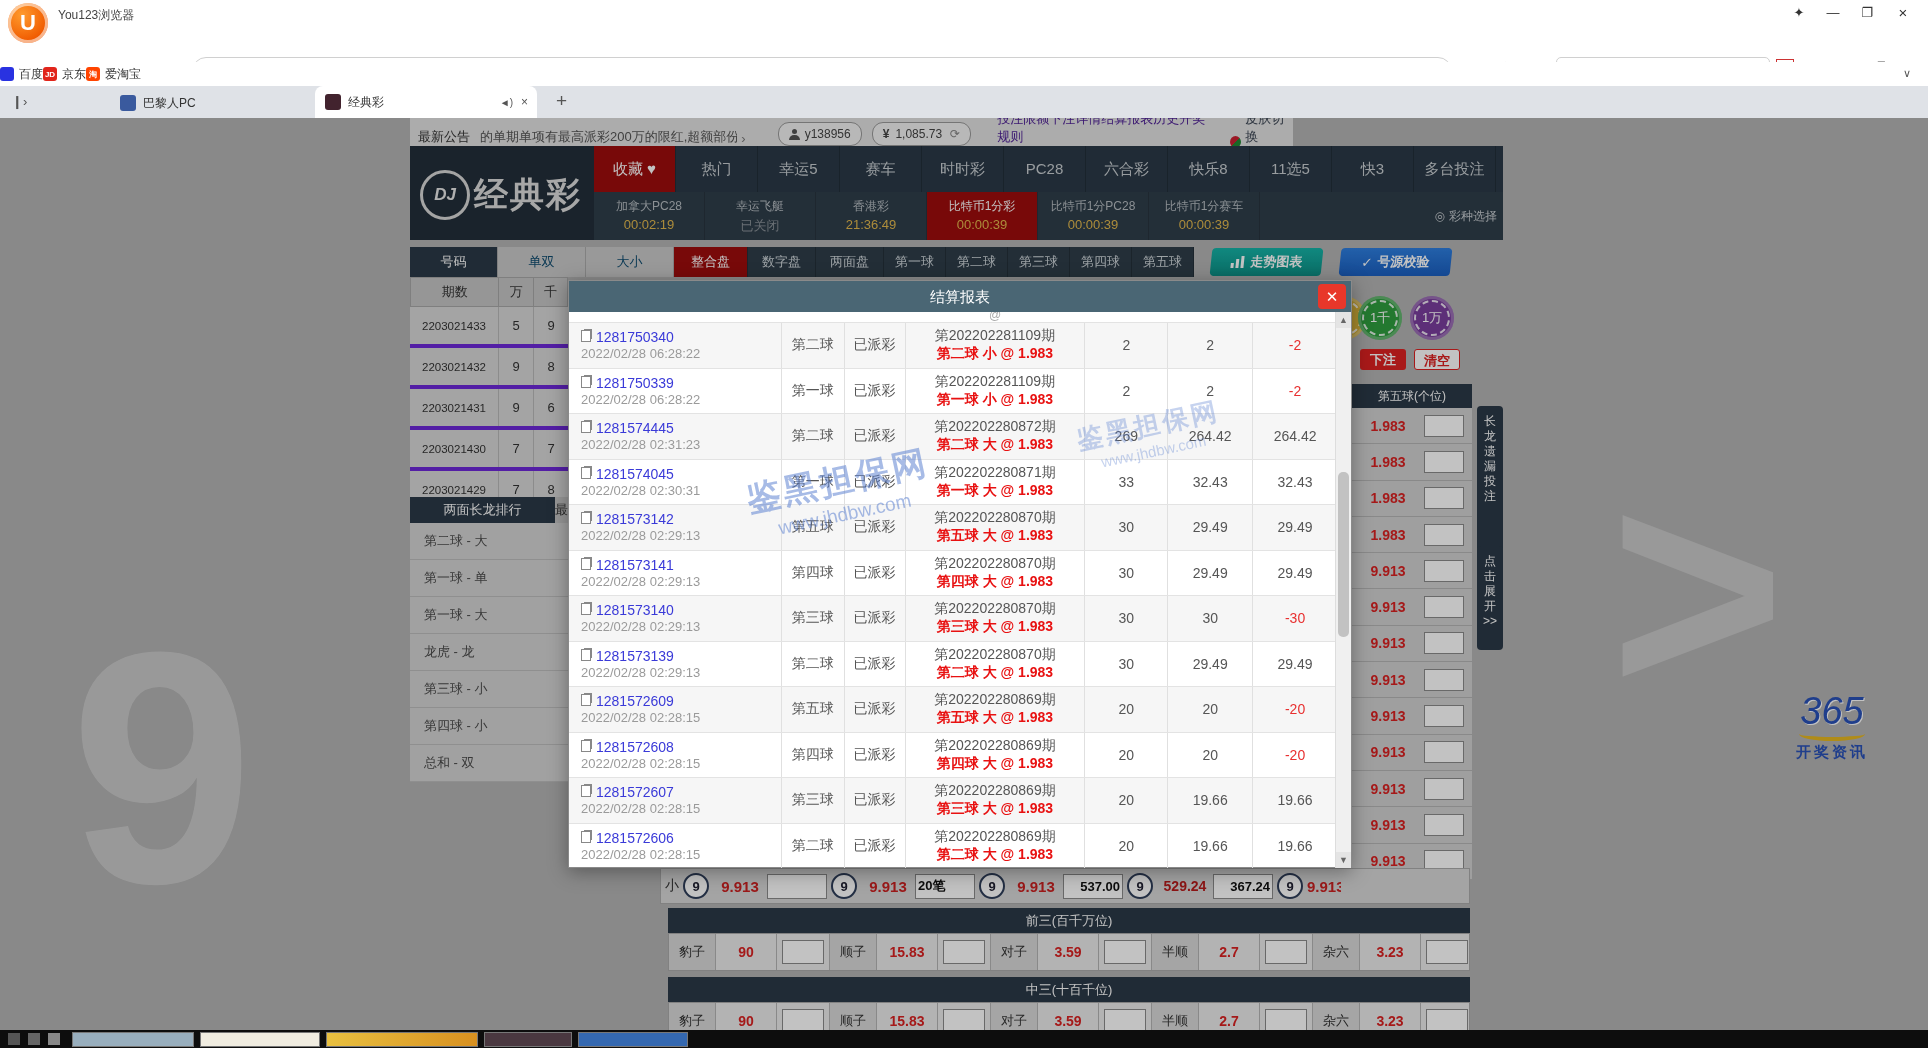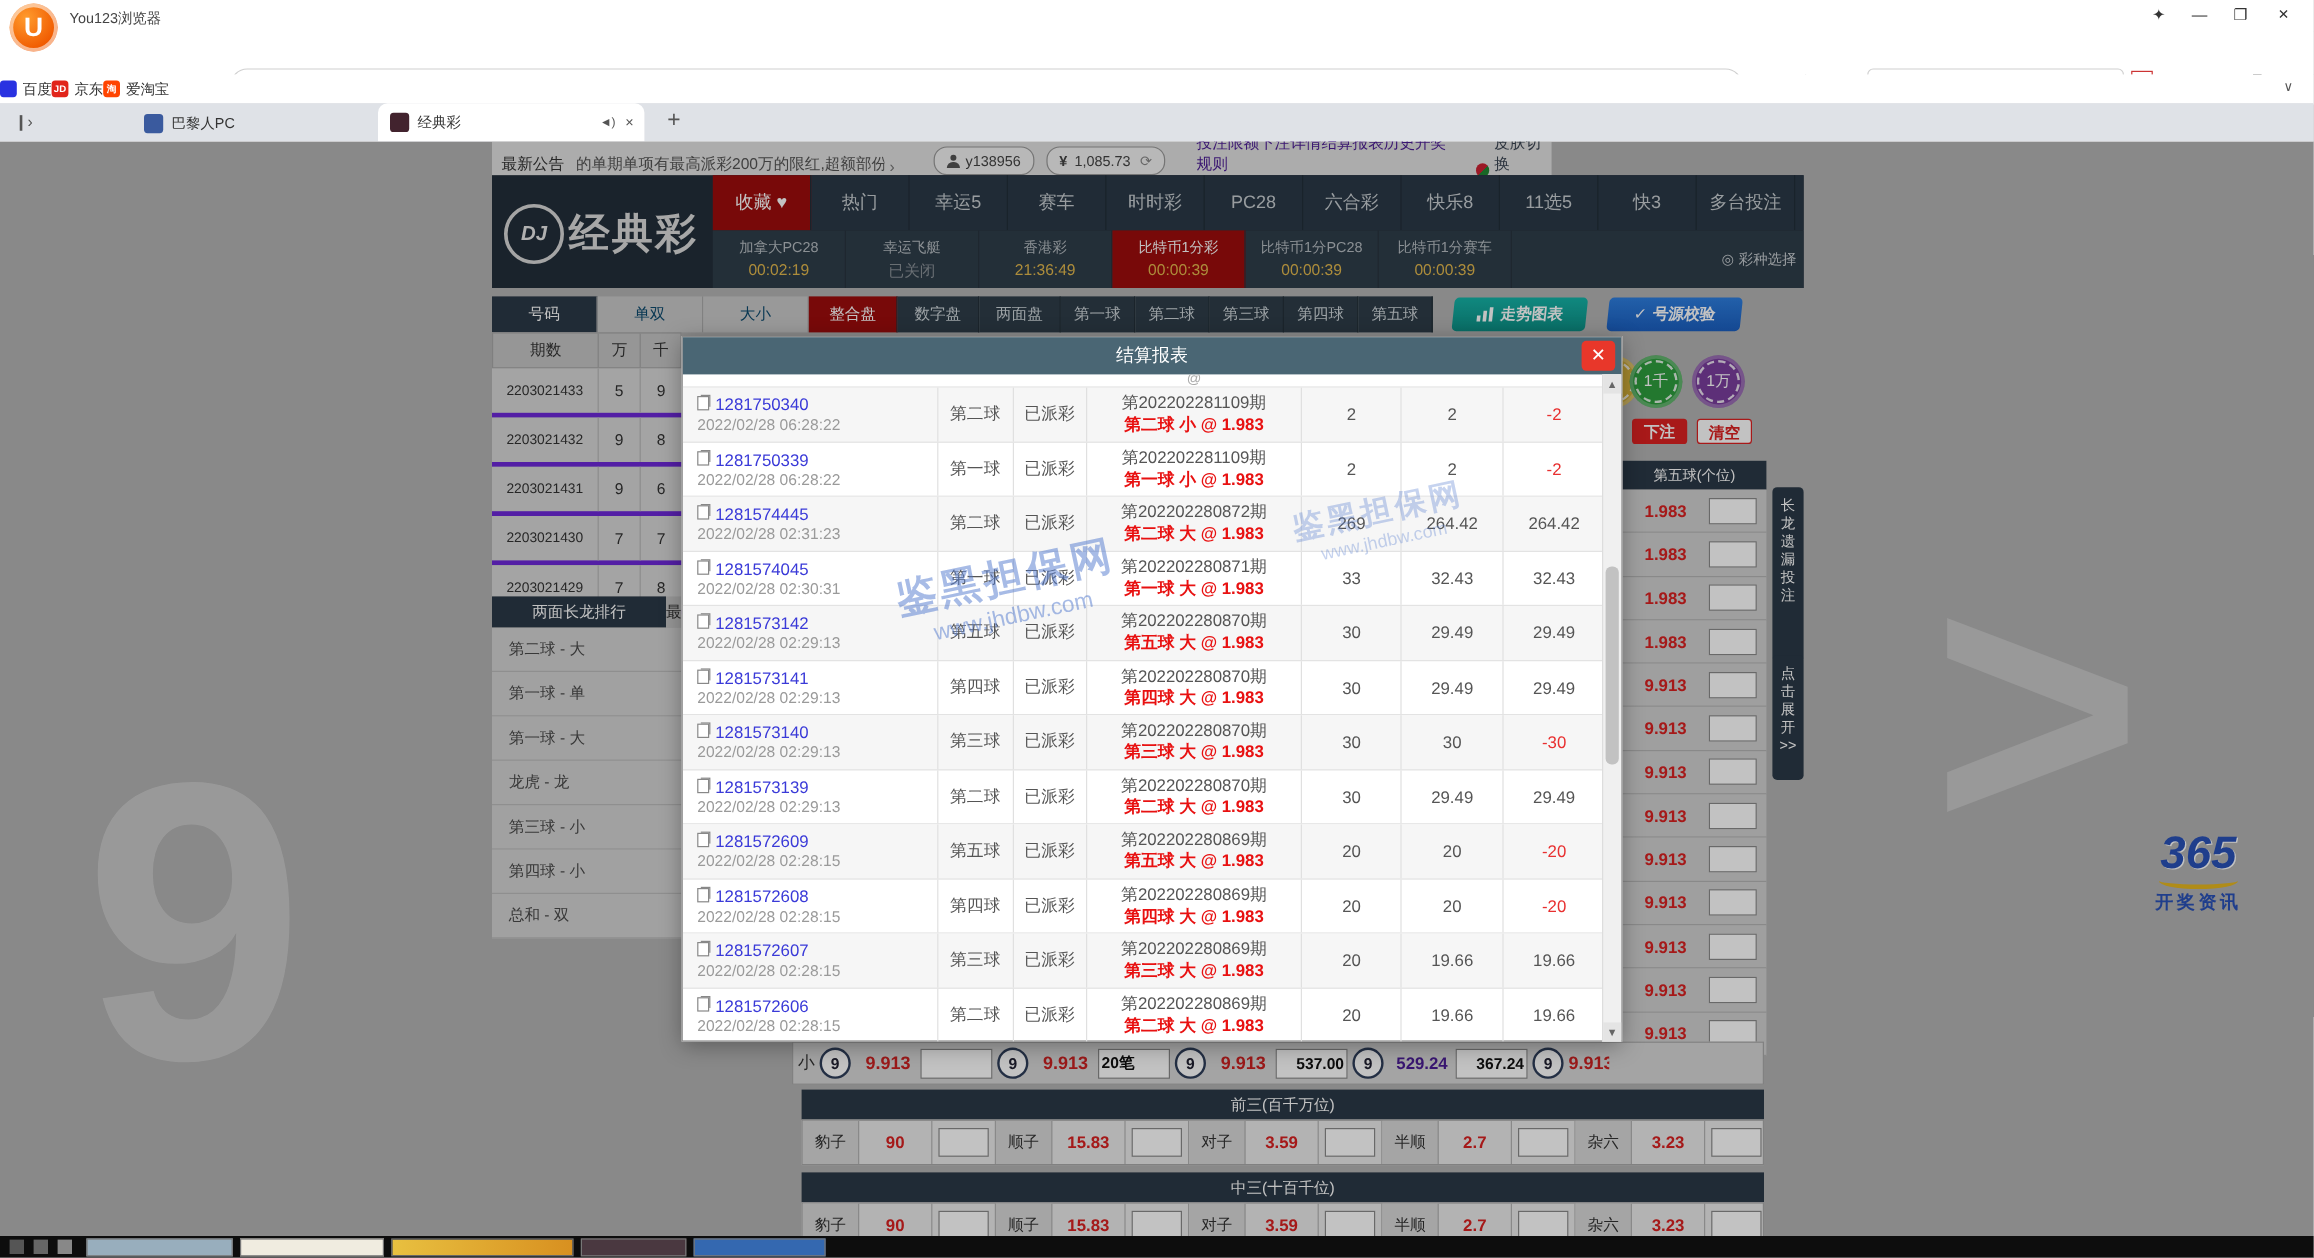--- a/index.html
+++ b/index.html
@@ -120,36 +120,36 @@
         display:flex;flex-direction:column;align-items:center;padding:8px 0;font-size:12px;line-height:15px}
 
   
   #strip{position:absolute;left:660px;top:750px;width:810px;height:36px;background:#d8d8d8;border:1px solid #aaa;
          box-sizing:border-box;display:flex;align-items:center}
   .ball{width:22px;height:22px;border:2px solid #2f3e5a;border-radius:50%;background:#fff;color:#223;
         font-size:13px;font-weight:bold;display:flex;align-items:center;justify-content:center;margin:0 4px;flex:none}
   .sval{color:#cc2222;font-weight:bold;font-size:15px;width:54px;text-align:center;flex:none}
   .sbox{width:58px;height:23px;background:#fff;border:1px solid #8a8a8a;flex:none;display:flex;align-items:center;
         font-weight:bold;color:#111;font-size:13px}
-  .sbold{font-weight:bold;color:#4c1d95;font-size:14px;flex:none}
+  .sbold{font-weight:bold;color:#b91c1c;font-size:14px;flex:none}
   .bandhead{position:absolute;left:668px;width:802px;height:25px;background:#2b3947;color:#fff;font-size:13px;
             text-align:center;line-height:25px}
   .bandrow{position:absolute;left:668px;width:802px;height:38px;display:flex;background:#ececec;border:1px solid #aaa;
            box-sizing:border-box}
   .bcell{display:flex;align-items:center;justify-content:center;border-right:1px solid #b5b5b5;height:100%}
   .b-label{width:46px;background:#d9d9d9;color:#333;font-size:13px}
   .b-val{width:60px;color:#d92222;font-weight:bold;font-size:14px}
   .b-box{width:52px}
   .b-box span{width:40px;height:22px;background:#fff;border:1px solid #8a8a8a;display:block}
 
   
   #big9{position:absolute;left:70px;top:460px;font-size:330px;font-weight:bold;color:rgba(255,255,255,.30);z-index:1}
   #bigchev{position:absolute;left:1610px;top:300px;font-size:300px;color:rgba(255,255,255,.28);z-index:1;font-weight:bold}
   #logo365{position:absolute;left:1782px;top:572px;width:100px;text-align:center;z-index:2}
-  #logo365 .n{font-size:38px;font-weight:bold;font-style:italic;color:#2a52b8;text-shadow:1px 1px 0 #fff}
+  #logo365 .n{font-size:38px;font-weight:normal;font-style:italic;color:#2a52b8;text-shadow:1px 1px 0 #fff}
   #logo365 .sw{width:66px;height:10px;border-bottom:4px solid #e8b820;border-radius:50%;margin:-6px auto 2px}
   #logo365 .t{font-size:15px;font-weight:bold;color:#2a52b8;letter-spacing:3px}
 
   
   #modal{position:absolute;left:568px;top:162px;width:784px;height:588px;background:#fff;z-index:60;
          border:1px solid #8a8a8a;box-sizing:border-box;box-shadow:0 4px 18px rgba(0,0,0,.35)}
   #modalhead{height:31px;background:#4a6674;color:#fff;font-size:15px;text-align:center;line-height:31px;position:relative}
   #modalclose{position:absolute;right:5px;top:3px;width:28px;height:25px;background:#e8372a;border-radius:4px;
               color:#fff;font-size:15px;font-weight:bold;text-align:center;line-height:25px}
   #mrows{position:absolute;left:0;top:31px;width:768px;height:556px;overflow:hidden}

